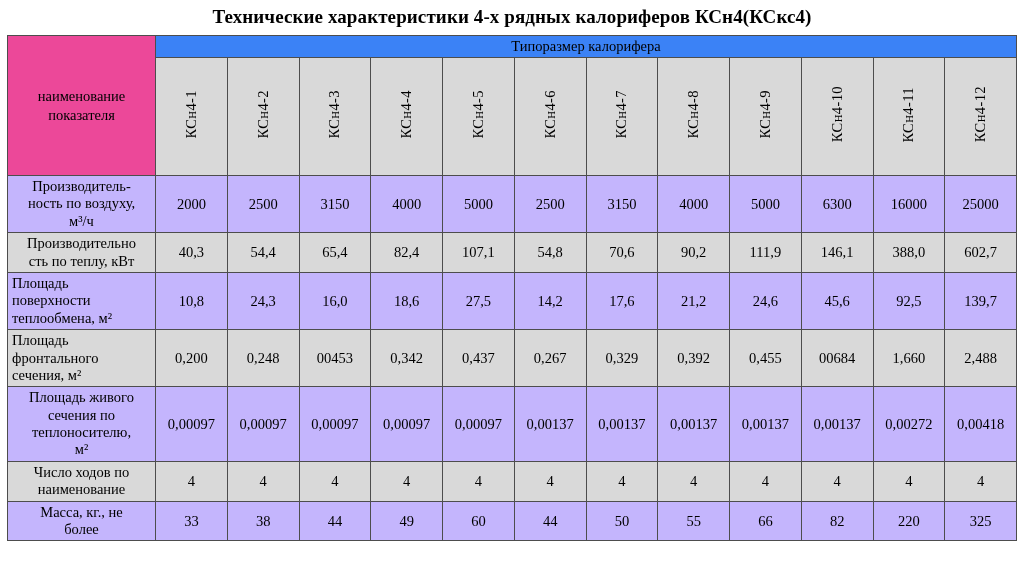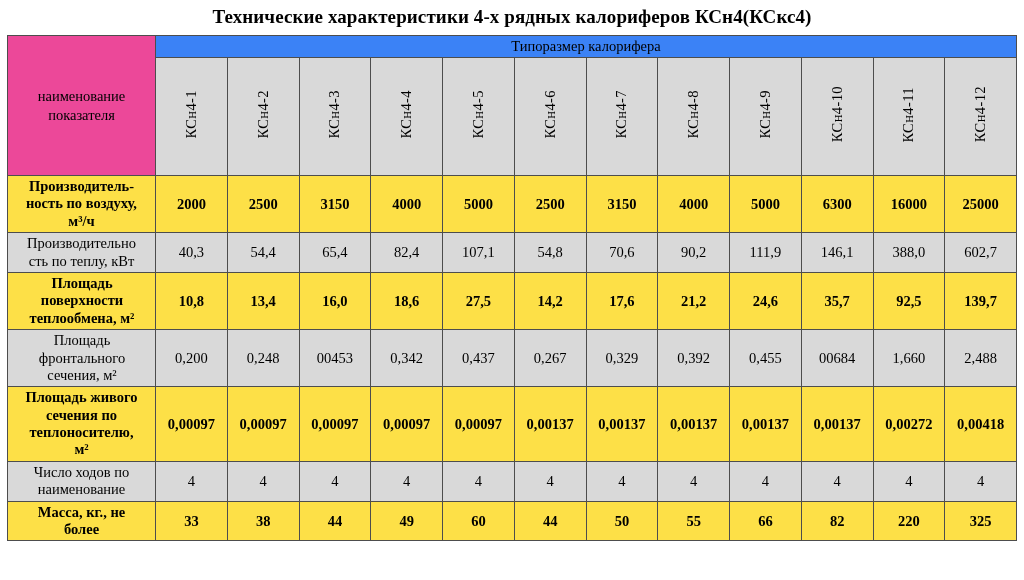--- a/index.html
+++ b/index.html
@@ -72,29 +72,28 @@
     letter-spacing: 0.4px;
   }
   td.rowlabel {
     text-align: left;
     padding-left: 6px;
     padding-right: 4px;
     font-size: 14.5px;
     line-height: 1.2;
   }
   td.rowlabel.center {
-    text-align: center;
+    text-align: left;
     padding-left: 4px;
   }
   tr.shaded td {
     background: #d9d9d9;
   }
   tr.plain td {
-    background: #fde047;
-    font-weight: bold;
+    background: #c4b5fd;
   }
   .val {
     font-size: 14.5px;
   }
 </style>
 </head>
 <body>
 
 <div class="page">
 
@@ -160,29 +159,29 @@
           <td class="val">388,0</td>
           <td class="val">602,7</td>
         </tr>
         <tr class="plain">
           <td class="rowlabel center">
             <div>Площадь</div>
             <div>поверхности</div>
             <div>теплообмена, м²</div>
           </td>
           <td class="val">10,8</td>
-          <td class="val">13,4</td>
+          <td class="val">24,3</td>
           <td class="val">16,0</td>
           <td class="val">18,6</td>
           <td class="val">27,5</td>
           <td class="val">14,2</td>
           <td class="val">17,6</td>
           <td class="val">21,2</td>
           <td class="val">24,6</td>
-          <td class="val">35,7</td>
+          <td class="val">45,6</td>
           <td class="val">92,5</td>
           <td class="val">139,7</td>
         </tr>
         <tr class="shaded">
           <td class="rowlabel center">
             <div>Площадь</div>
             <div>фронтального</div>
             <div>сечения, м²</div>
           </td>
           <td class="val">0,200</td>

